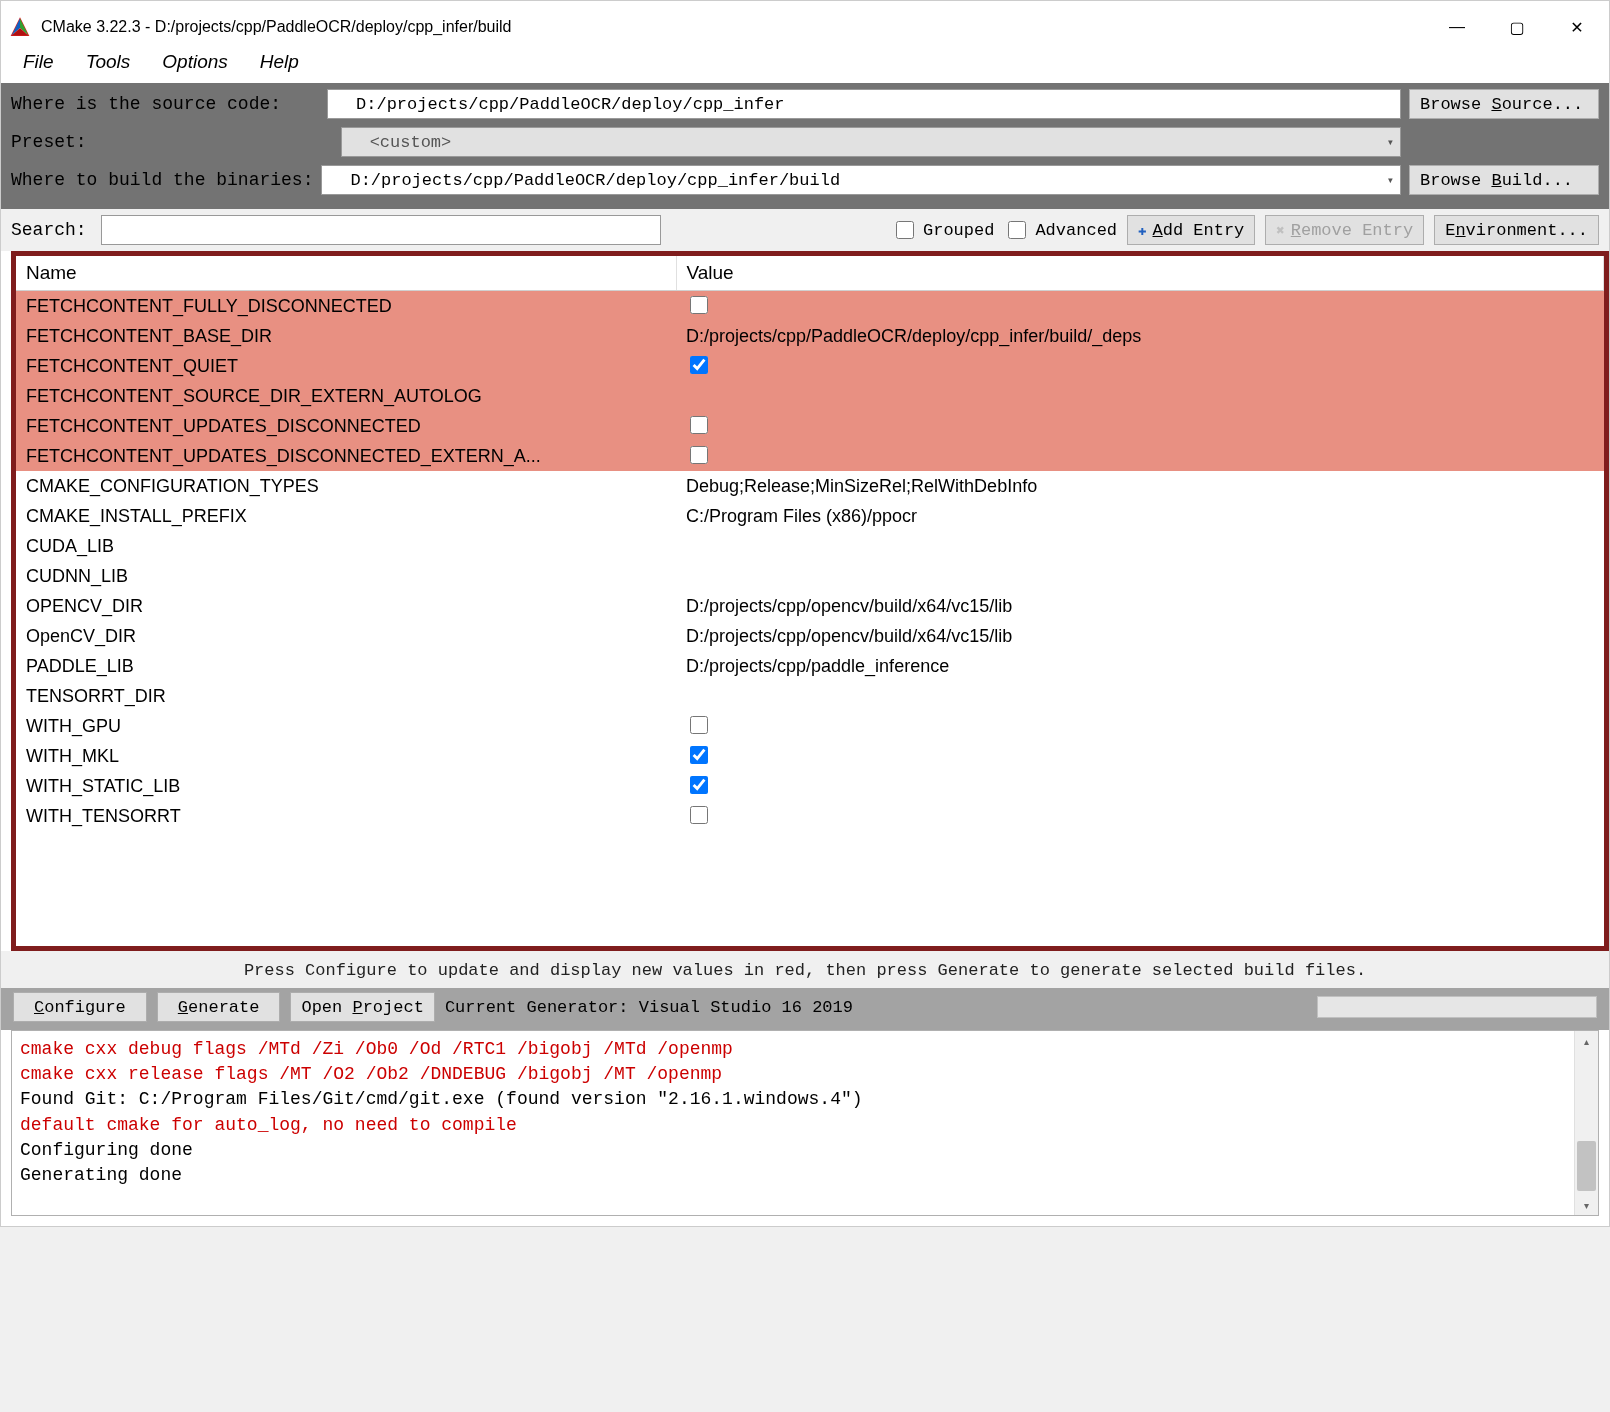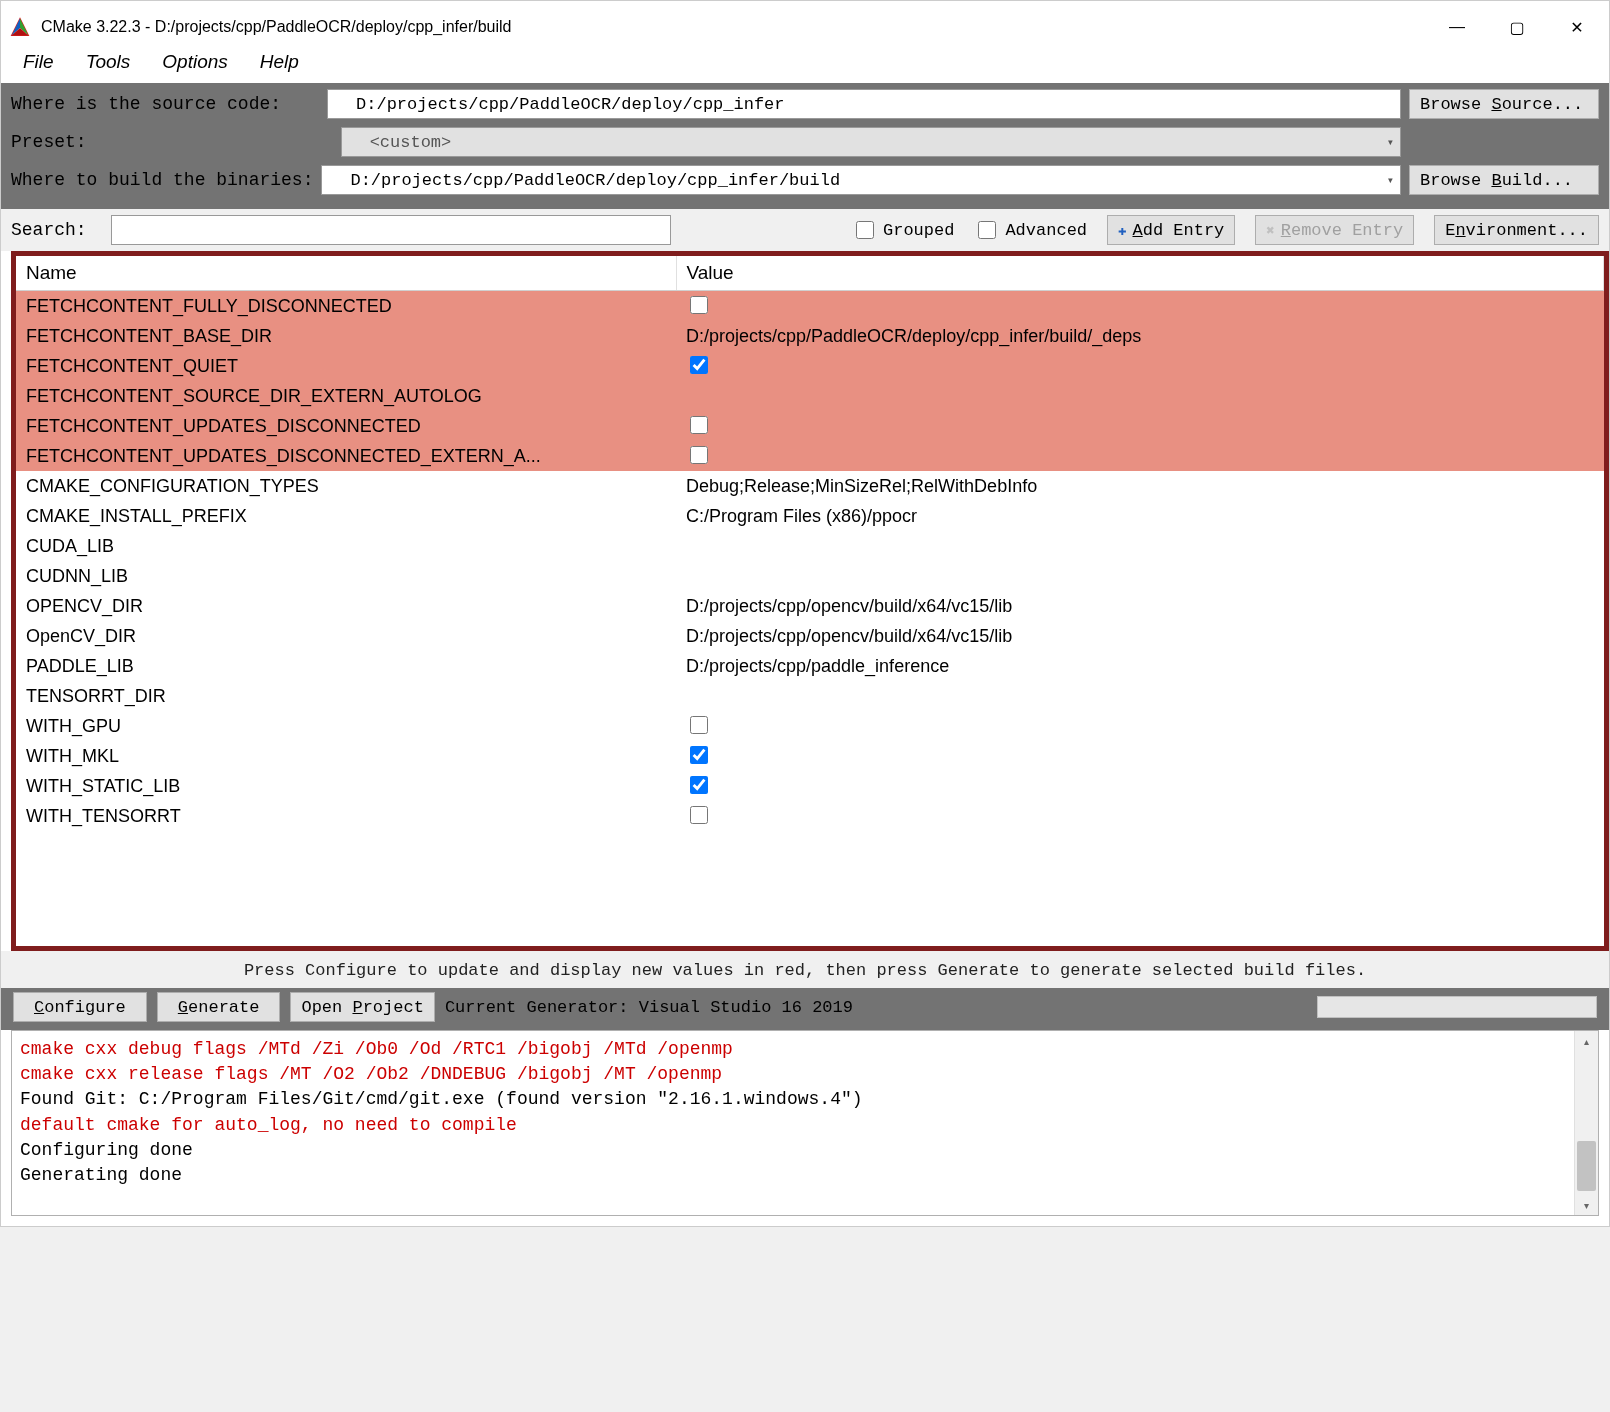--- a/index.html
+++ b/index.html
@@ -93,21 +93,21 @@
     white-space: nowrap;
   }
   .btn.disabled { color: #a0a0a0; }
   .btn .icon { font-size: 14px; }
   .underline-first { text-decoration: none; }
   .underline-first .ul { text-decoration: underline; }
 
   .toolbar-row {
     display: flex;
     align-items: center;
-    gap: 20px;
+    gap: 10px;
     padding: 6px 10px;
     background: #f0f0f0;
   }
   .toolbar-row .search-label { margin-right: 4px; }
   .toolbar-row input.search {
     width: 560px;
     height: 30px;
     padding: 3px 6px;
     font-family: "Courier New", monospace;
     font-size: 17px;
@@ -159,21 +159,21 @@
     font-size: 17px;
     color: #222;
     padding: 10px 0 8px 0;
     background: #f0f0f0;
   }
   .action-row {
     display: flex;
     align-items: center;
     gap: 10px;
     padding: 4px 12px 8px 12px;
-    background: #737373;
+    background: #a3a3a3;
   }
   .action-row .gen-label {
     font-family: "Courier New", monospace;
     font-size: 17px;
   }
   .progress-stub {
     width: 280px; height: 22px;
     border: 1px solid #c0c0c0;
     background: #e6e6e6;
     margin-left: auto;

